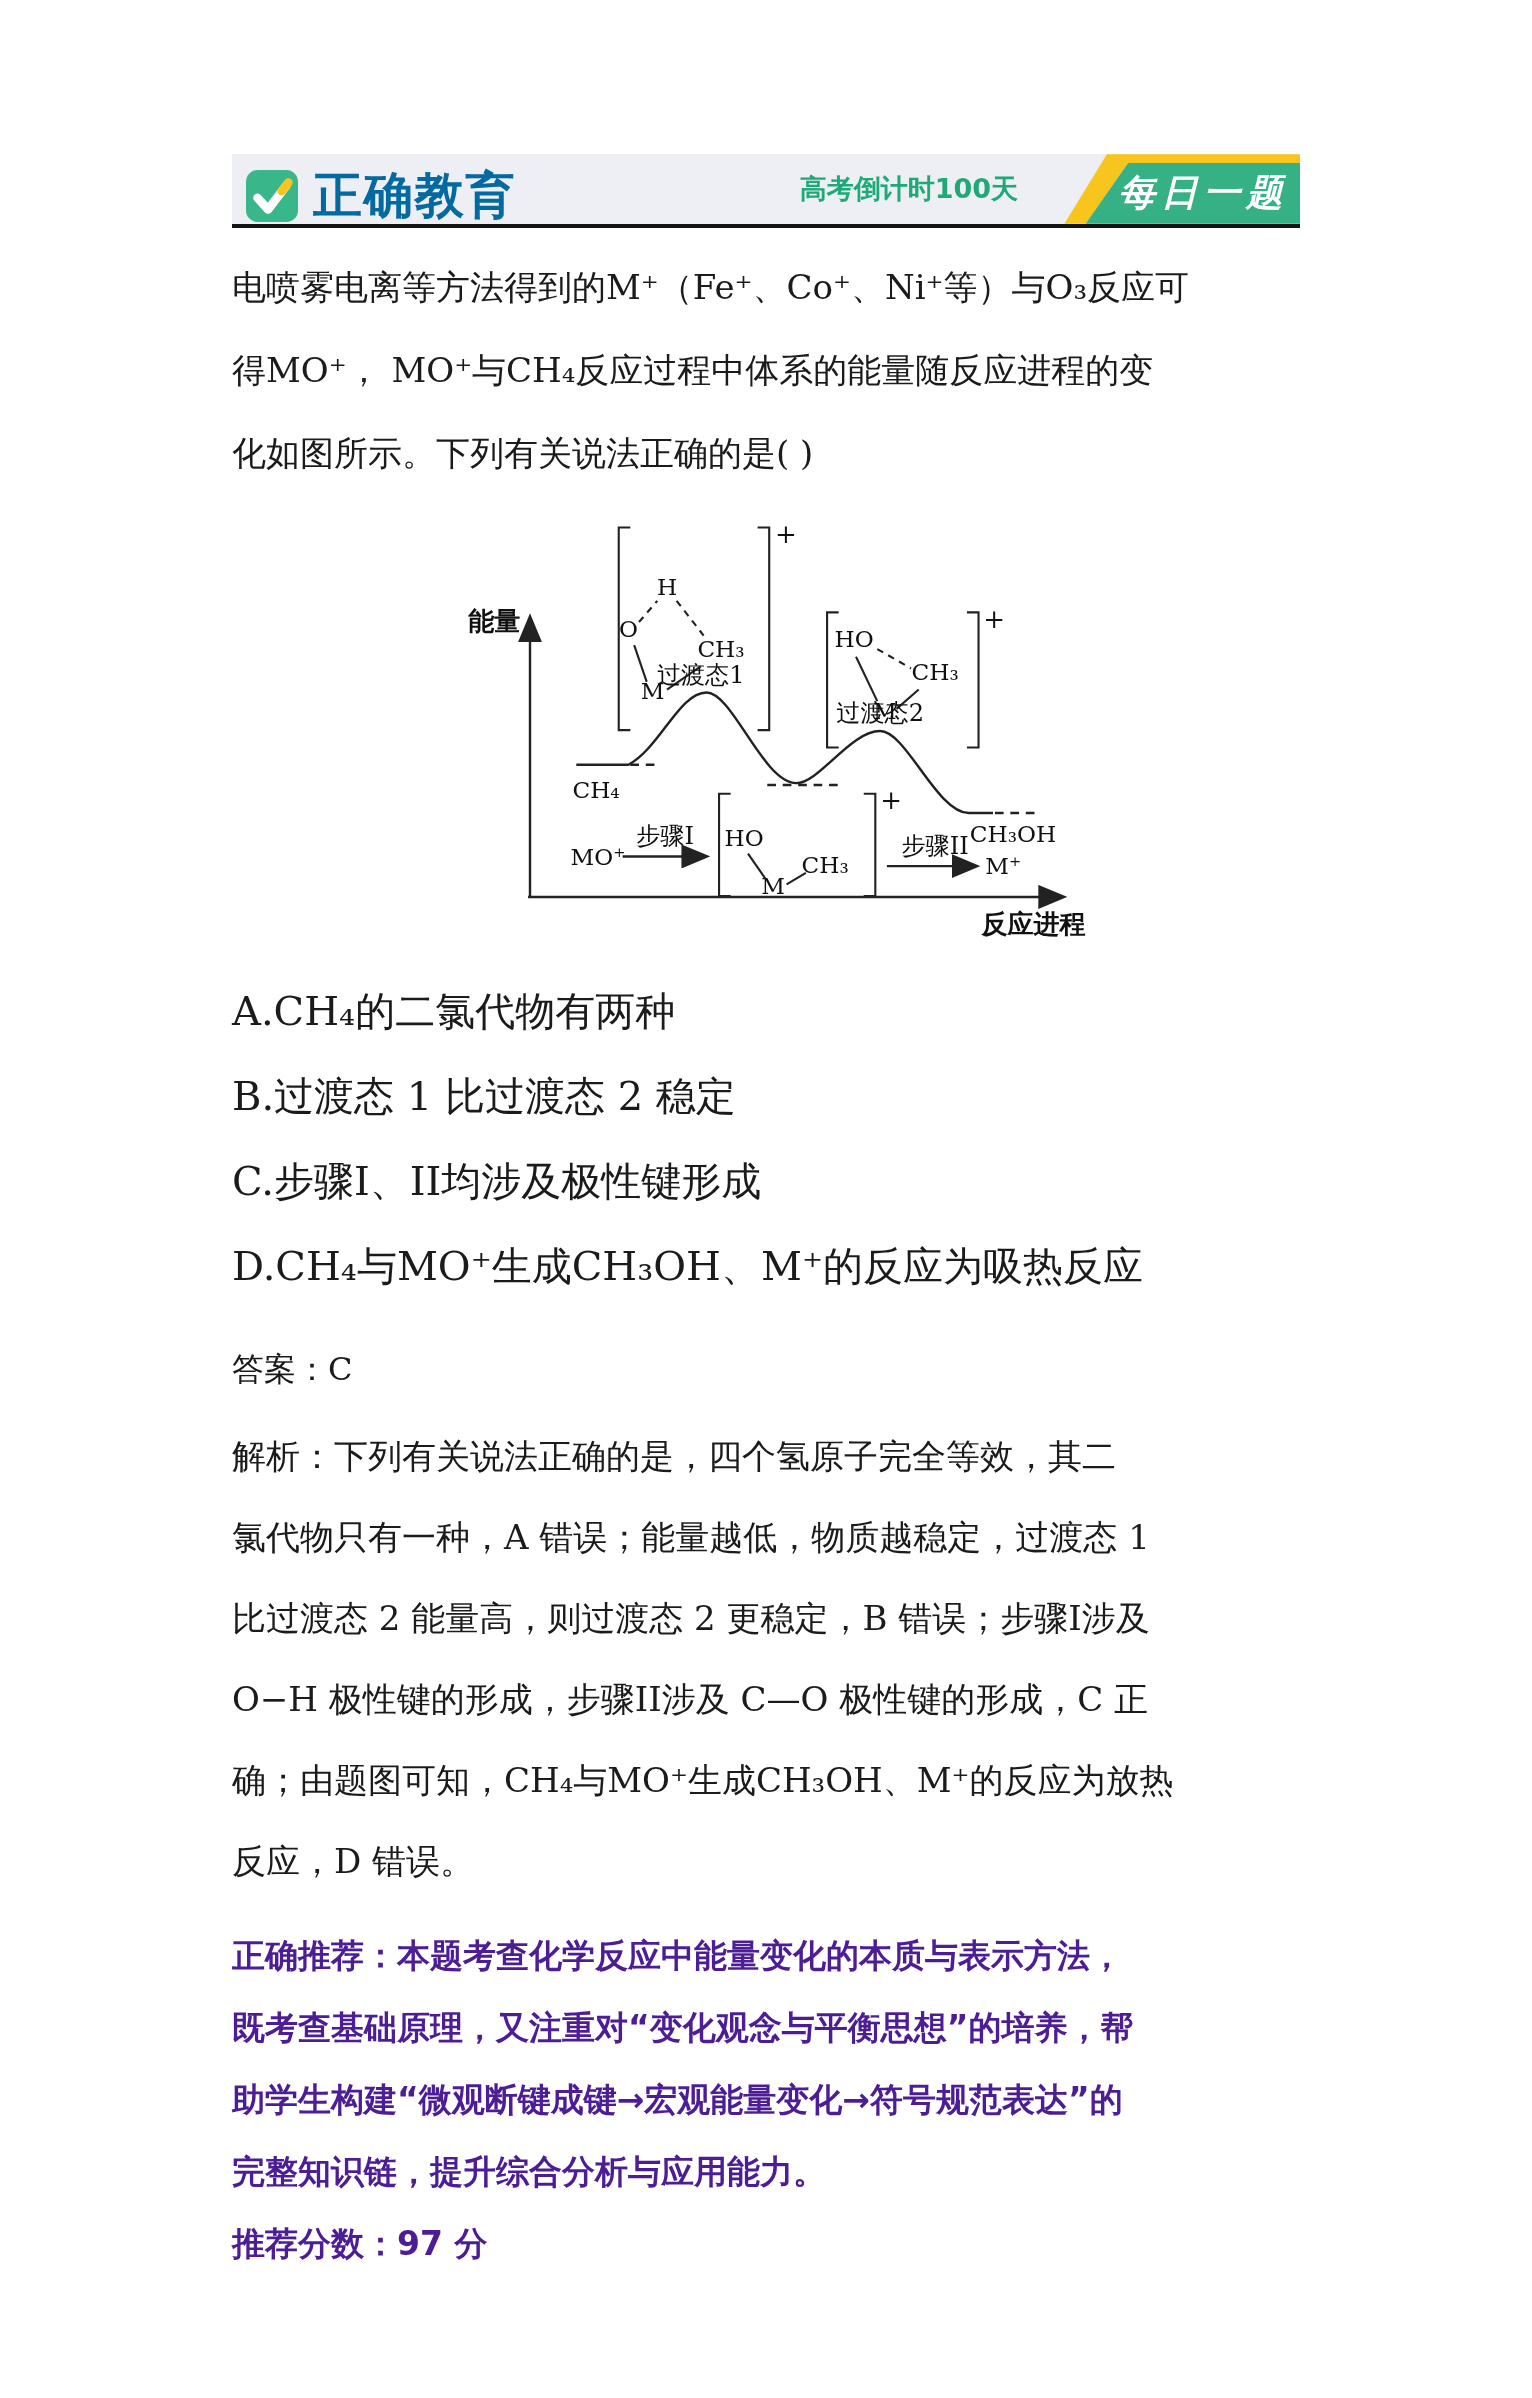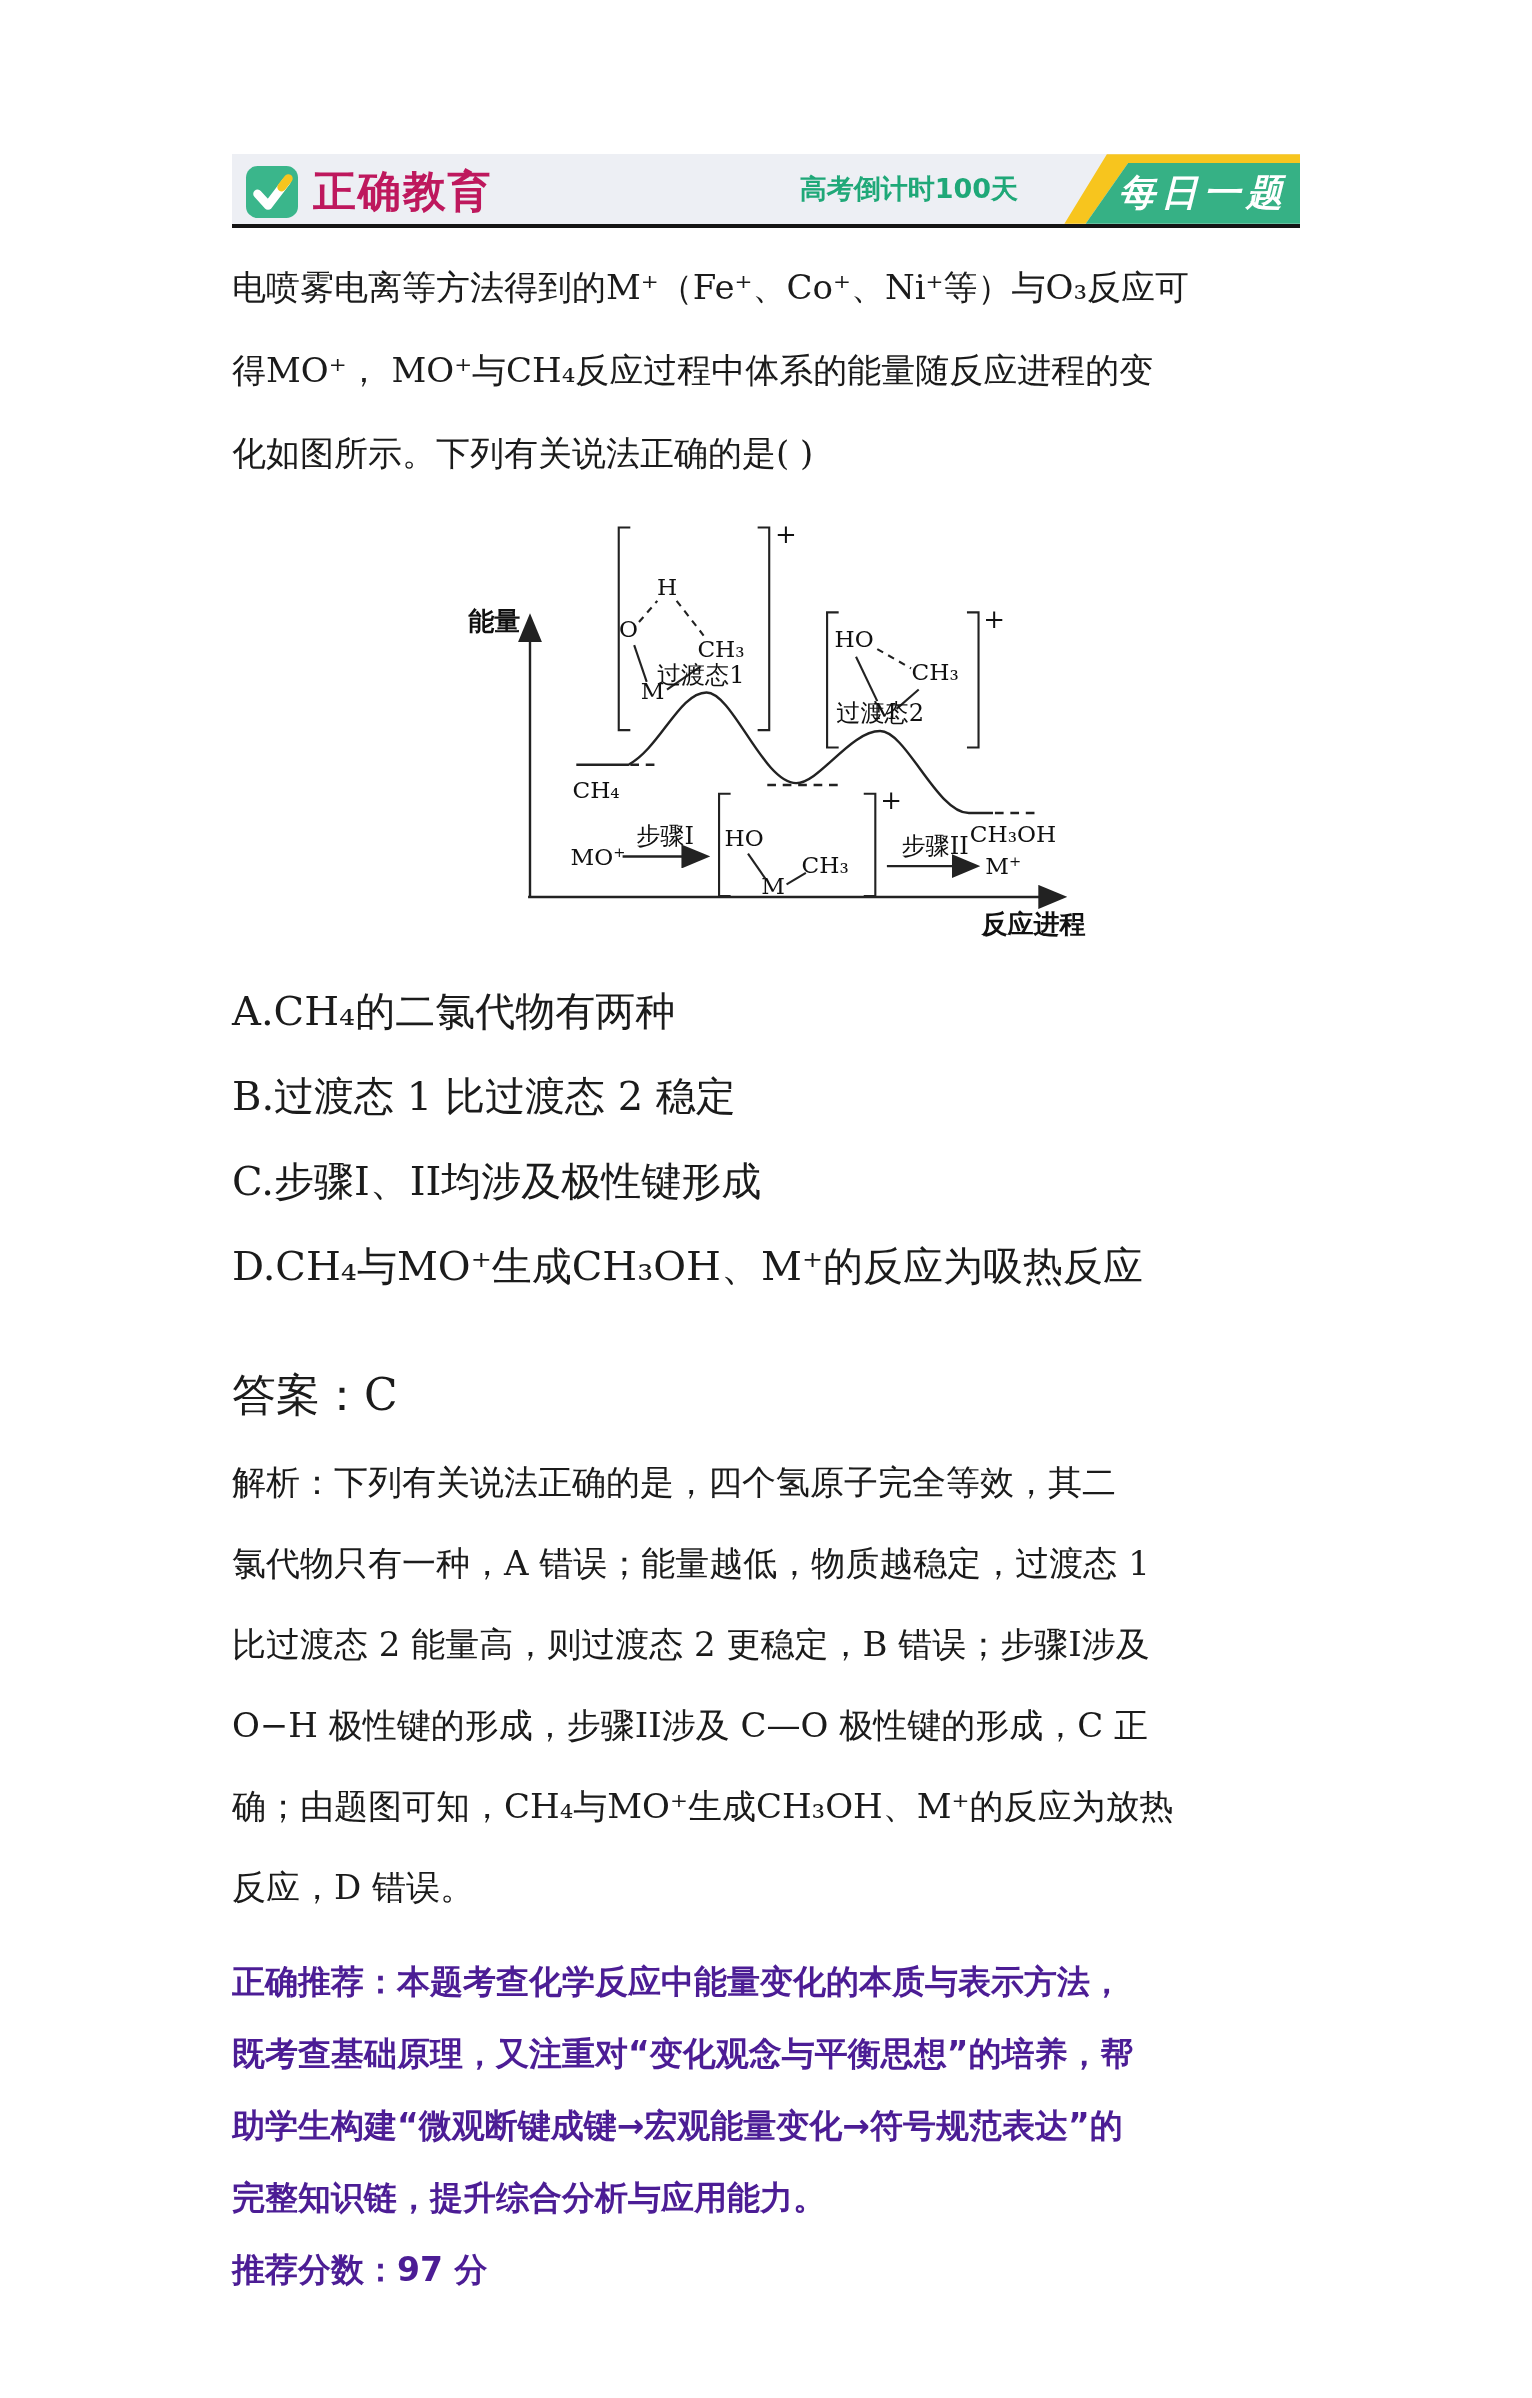--- a/index.html
+++ b/index.html
@@ -6,21 +6,21 @@
   .page{position:relative;width:1532px;height:2398px;background:#ffffff;overflow:hidden;
         font-family:"DejaVu Serif","Liberation Serif",serif;color:#1b1b1b;}
   .content{position:absolute;left:232px;top:154px;width:1068px;}
 
   
   .header{position:relative;height:70px;background:#edeff4;}
   .logo{position:absolute;left:13.5px;top:8.7px;display:flex;align-items:center;}
   .logo-box{width:52px;height:52px;border-radius:11.6px;background:#3ab68b;display:flex;
             align-items:center;justify-content:center;}
   .logo-text{margin-left:15.4px;font-family:"DejaVu Sans","Liberation Sans",sans-serif;
-             font-weight:bold;font-size:43px;color:#be185d;letter-spacing:1.9px;}
+             font-weight:bold;font-size:49px;color:#0369a1;letter-spacing:1.9px;}
   .countdown{position:absolute;right:282px;top:50%;transform:translateY(-50%);
              font-family:"DejaVu Sans","Liberation Sans",sans-serif;font-weight:bold;
              font-size:27px;color:#1fa878;}
   .banner{position:absolute;right:0;top:0;width:253px;height:70px;font-style:italic;}
   .banner-text-svg{font-family:"DejaVu Sans","Liberation Sans",sans-serif;font-weight:bold;
              font-size:38px;letter-spacing:6px;fill:#ffffff;}
   .header-rule{height:3.9px;background:#141414;}
 
   
   .qline{font-size:34px;line-height:48px;margin-top:35px;white-space:nowrap;}
@@ -31,21 +31,21 @@
   .fig-cjk{font-family:"DejaVu Serif","Liberation Serif",serif;font-size:25px;fill:#111;}
   .fig-atom{font-family:"DejaVu Serif","Liberation Serif",serif;font-size:24px;fill:#111;}
   .fig-axis-label{font-family:"DejaVu Serif","Liberation Serif",serif;font-size:27px;fill:#111;font-weight:bold;}
   .fig-plus{font-family:"DejaVu Serif","Liberation Serif",serif;font-size:27px;fill:#111;}
   .stroke{stroke:#222;stroke-width:2.5;fill:none;}
   .stroke-thin{stroke:#222;stroke-width:2.2;fill:none;}
   .dashed{stroke-dasharray:9 7;}
   .bond-dash{stroke-dasharray:7 6;}
 
   
-  .answer{font-size:44px;line-height:48px;margin-top:81px;white-space:nowrap;}
+  .answer{font-size:32px;line-height:48px;margin-top:55px;white-space:nowrap;}
   .ana-line{font-size:34px;line-height:48px;margin-top:33px;white-space:nowrap;}
   .ana-first{margin-top:39px;}
 
   
   .red-line{font-family:"DejaVu Sans","Liberation Sans",sans-serif;font-weight:bold;
             font-size:33px;line-height:46px;margin-top:26px;color:#4c1d95;white-space:nowrap;}
   .red-first{margin-top:48px;}
 </style>
 </head>
 <body>

